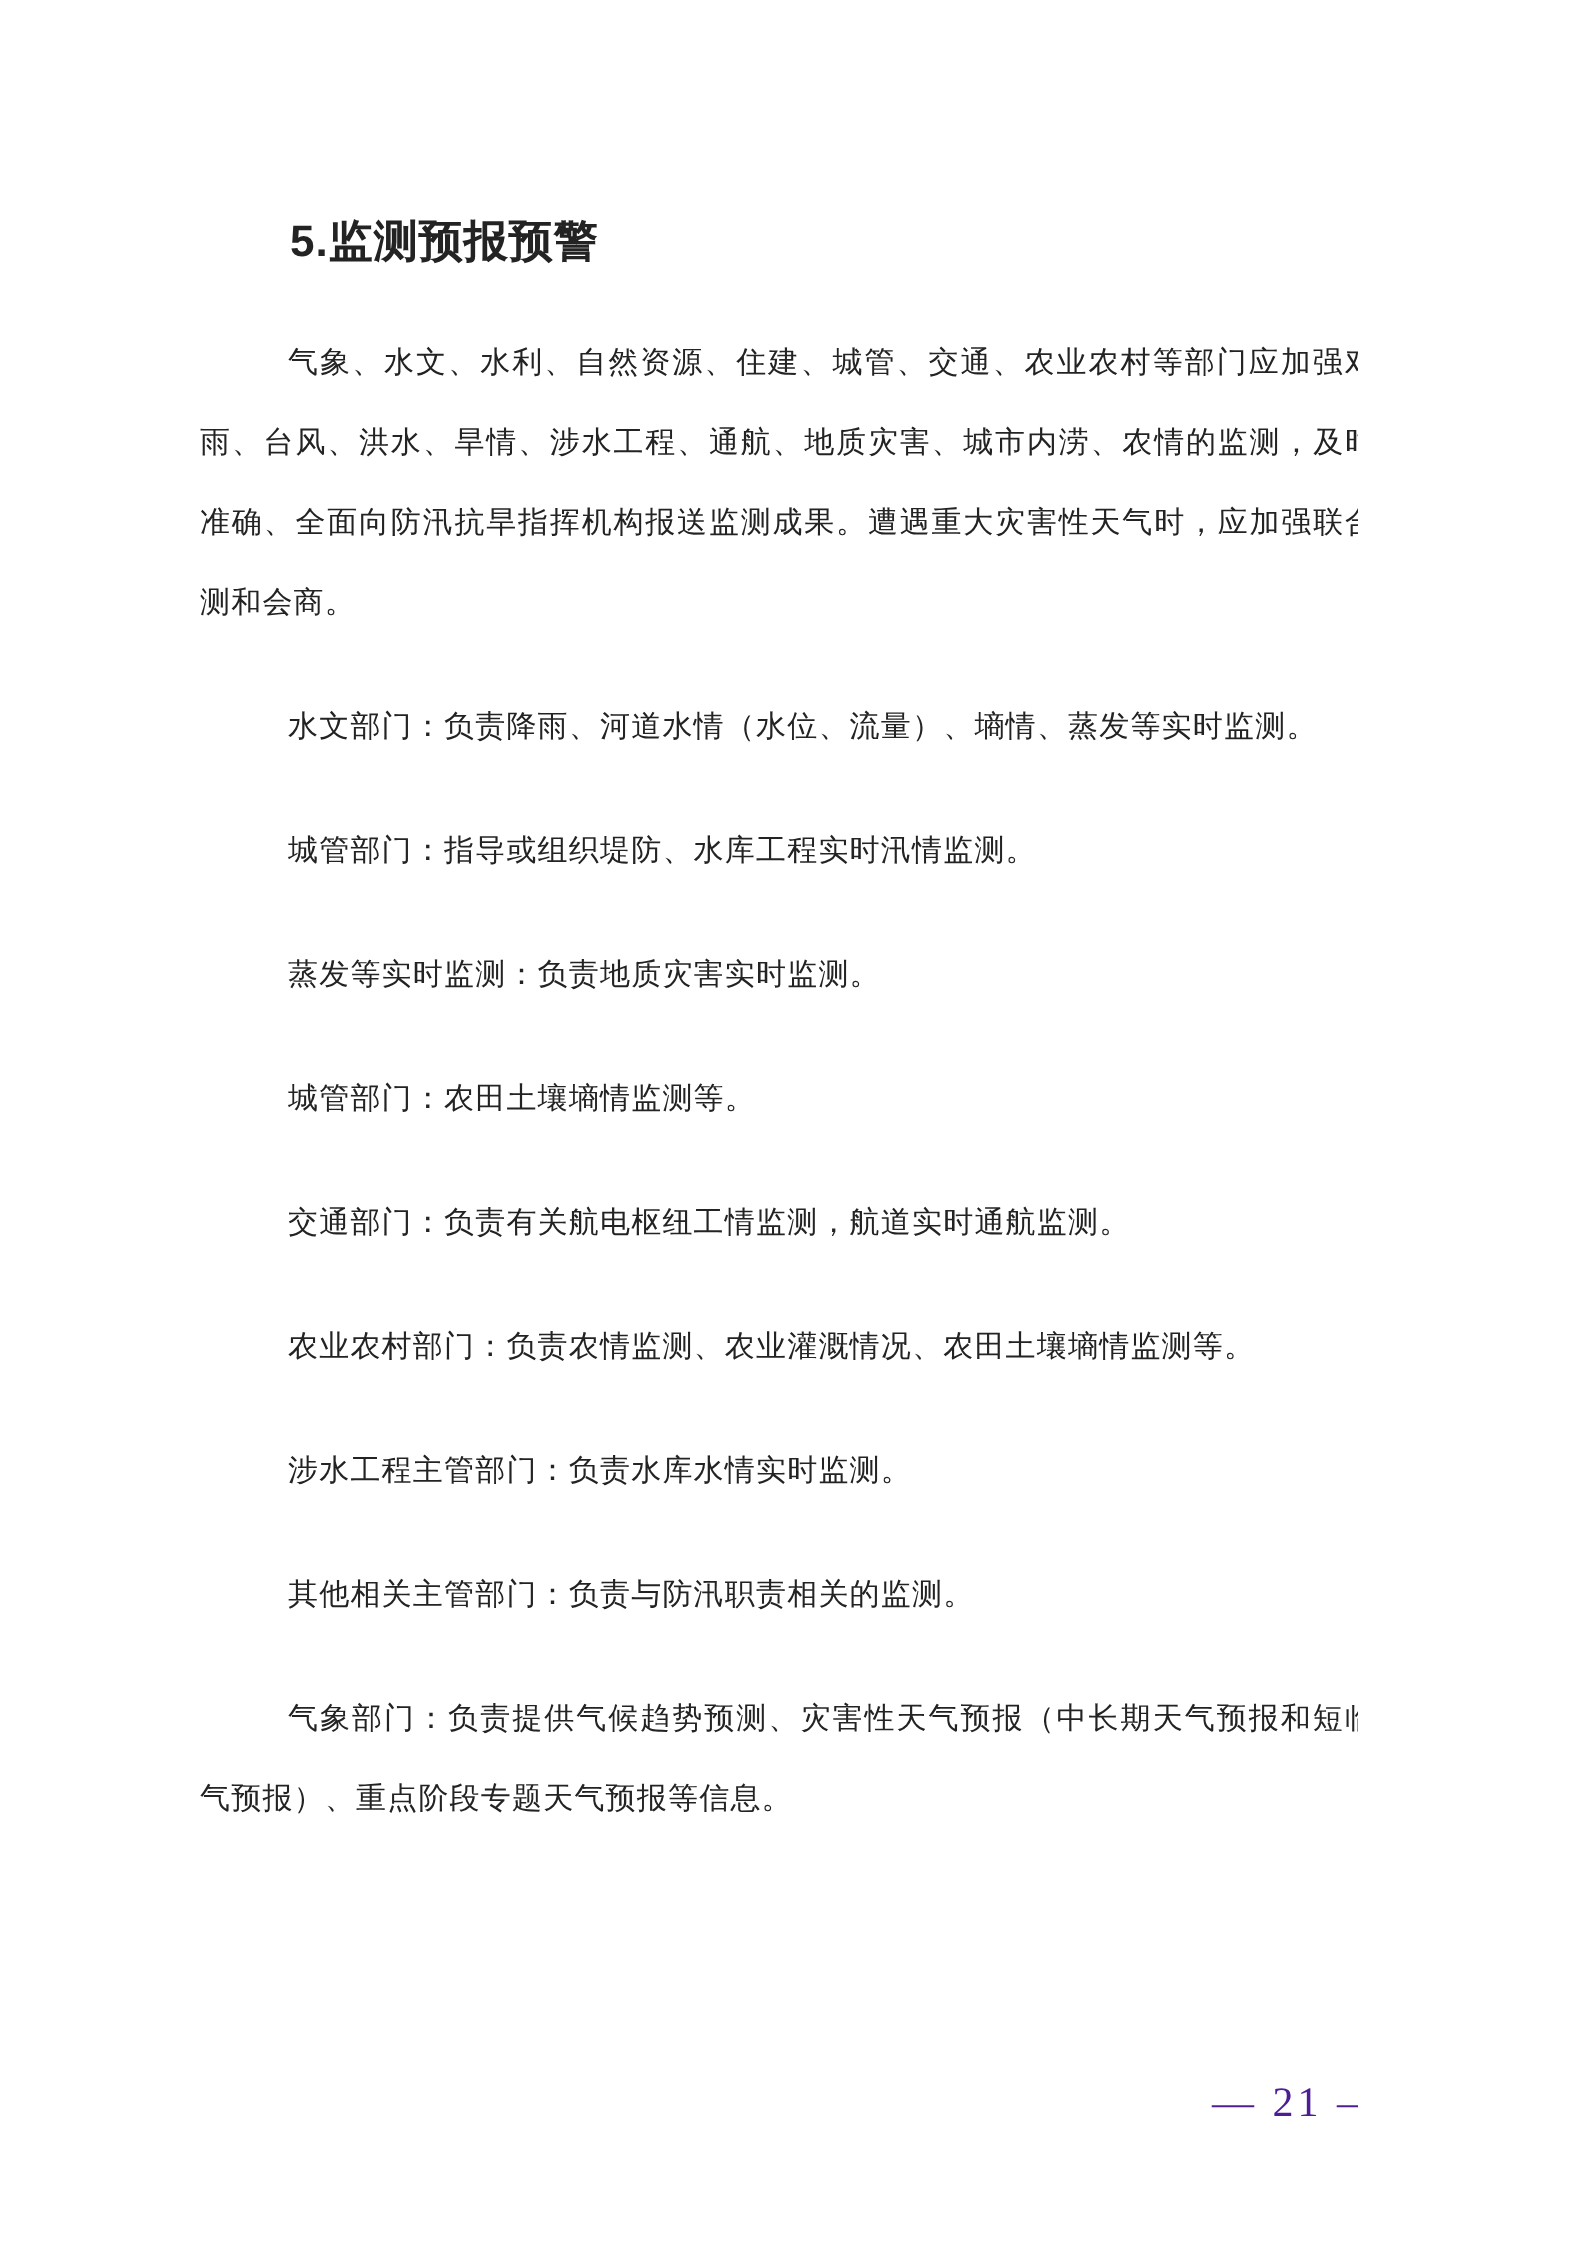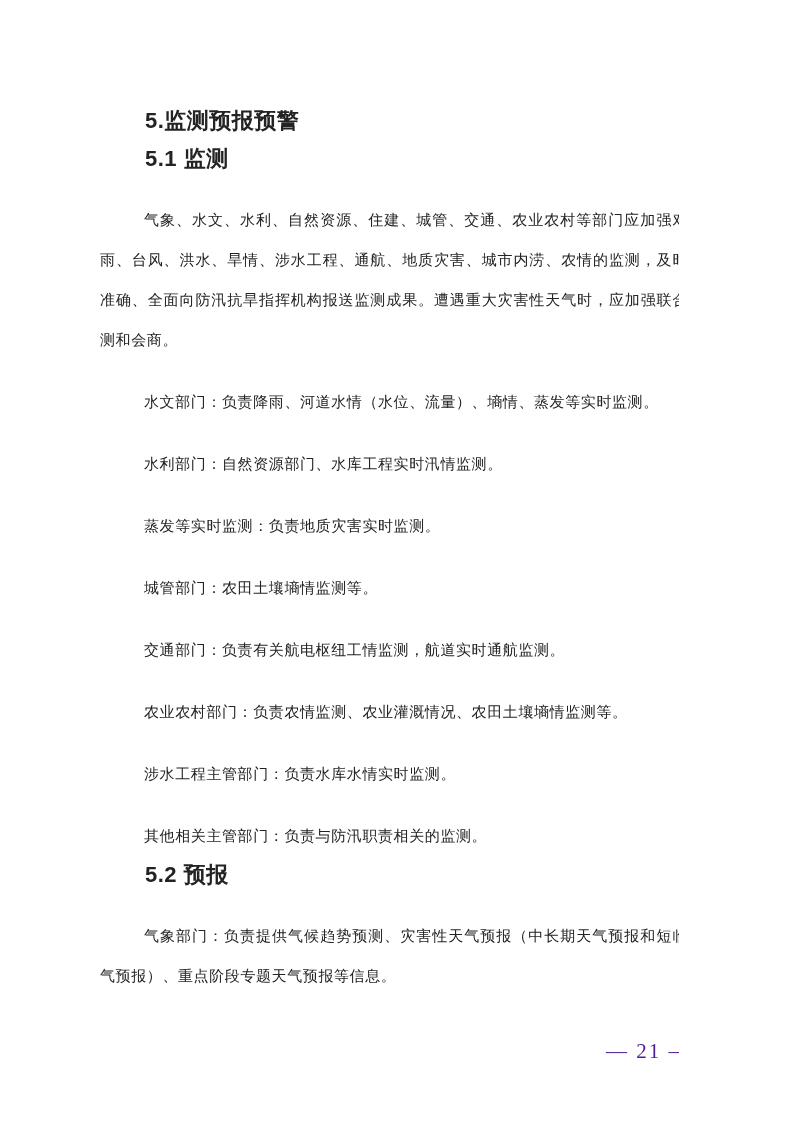--- a/index.html
+++ b/index.html
@@ -54,28 +54,26 @@
     color: #4c1d95;
     white-space: nowrap;
   }
 </style>
 </head>
 <body>
 
 <div class="page">
   <div class="content">
     <div class="blk h1">5.监测预报预警</div>
-    <div class="blk h2">5.1 监测</div>
     <div class="blk p">气象、水文、水利、自然资源、住建、城管、交通、农业农村等部门应加强对暴雨、台风、洪水、旱情、涉水工程、通航、地质灾害、城市内涝、农情的监测，及时、准确、全面向防汛抗旱指挥机构报送监测成果。遭遇重大灾害性天气时，应加强联合监测和会商。</div>
     <div class="blk p">水文部门：负责降雨、河道水情（水位、流量）、墒情、蒸发等实时监测。</div>
-    <div class="blk p">水利部门：自然资源部门、水库工程实时汛情监测。</div>
+    <div class="blk p">城管部门：指导或组织堤防、水库工程实时汛情监测。</div>
     <div class="blk p">蒸发等实时监测：负责地质灾害实时监测。</div>
     <div class="blk p">城管部门：农田土壤墒情监测等。</div>
     <div class="blk p">交通部门：负责有关航电枢纽工情监测，航道实时通航监测。</div>
     <div class="blk p">农业农村部门：负责农情监测、农业灌溉情况、农田土壤墒情监测等。</div>
     <div class="blk p">涉水工程主管部门：负责水库水情实时监测。</div>
     <div class="blk p">其他相关主管部门：负责与防汛职责相关的监测。</div>
-    <div class="blk h2">5.2 预报</div>
     <div class="blk p">气象部门：负责提供气候趋势预测、灾害性天气预报（中长期天气预报和短临天气预报）、重点阶段专题天气预报等信息。</div>
 
   </div>
   <div class="page-num">— 21 —</div>
 </div>
 
 </body></html>

